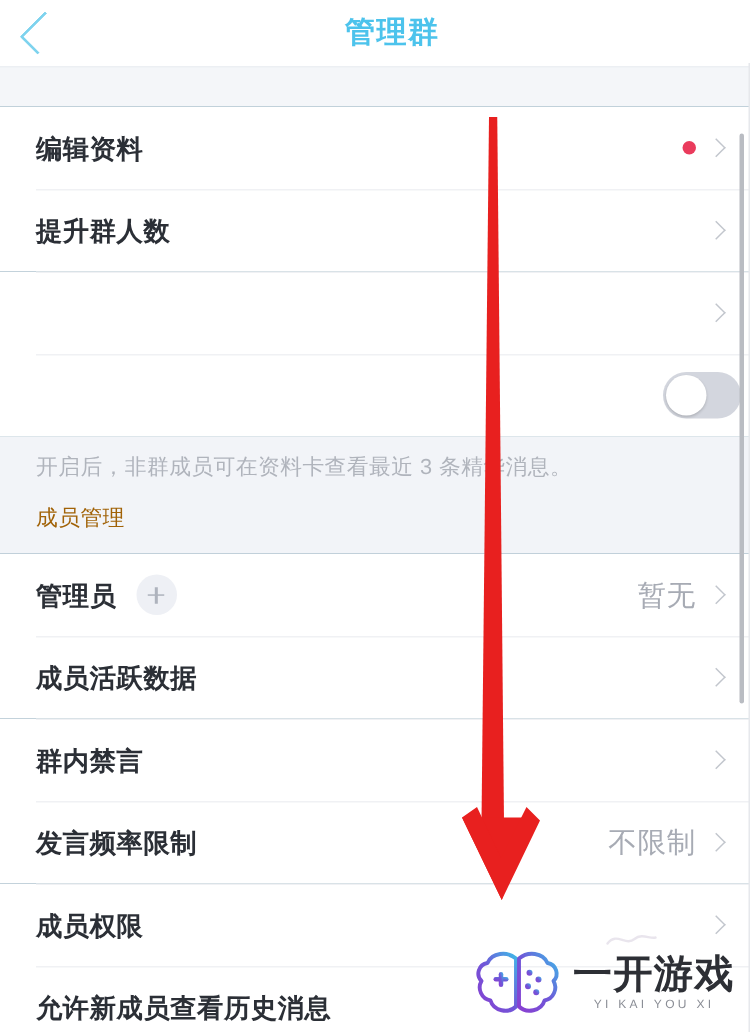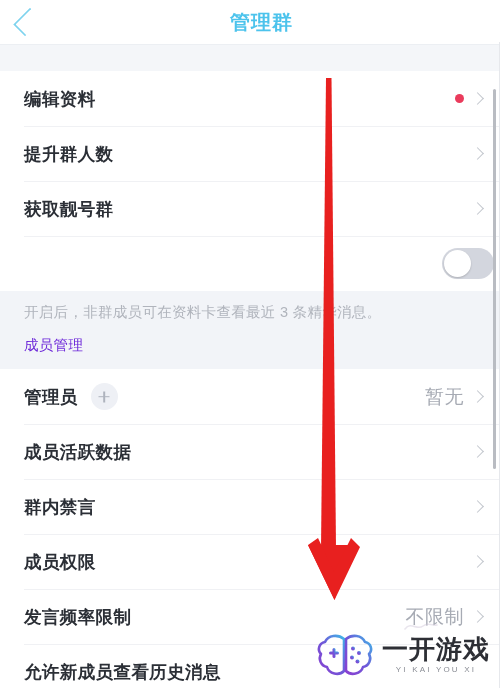--- a/index.html
+++ b/index.html
@@ -184,21 +184,21 @@
   }
   .hint {
     font-size: 14.5px;
     color: #b0b4bc;
     padding: 13px 18px 10px 24px;
     letter-spacing: 0.3px;
     line-height: 1.2;
   }
   .section-header {
     font-size: 14.5px;
-    color: #6d28d9;
+    color: #a16207;
     padding: 5px 18px 14px 24px;
     letter-spacing: 0.3px;
   }
 
   
   .scrollbar-track {
     position: absolute;
     right: 4px;
     top: 45px;
     width: 3px;
@@ -295,21 +295,20 @@
       </div>
 
       <div class="row">
         <span class="row-label">提升群人数</span>
         <span class="row-right">
           <span class="chev"></span>
         </span>
       </div>
 
       <div class="row">
-        <span class="row-label">获取靓号群</span>
         <span class="row-right">
           <span class="chev"></span>
         </span>
       </div>
 
       <div class="row">
         <span class="row-right">
           <span class="toggle">
             <span class="knob"></span>
           </span>
@@ -342,30 +341,30 @@
       </div>
 
       <div class="row">
         <span class="row-label">群内禁言</span>
         <span class="row-right">
           <span class="chev"></span>
         </span>
       </div>
 
       <div class="row">
+        <span class="row-label">发言频率限制</span>
+        <span class="row-right">
+          <span class="row-value">不限制</span>
+          <span class="chev"></span>
+        </span>
+      </div>
+
+      <div class="row">
         <span class="row-label">成员权限</span>
         <span class="row-right">
-          <span class="chev"></span>
-        </span>
-      </div>
-
-      <div class="row">
-        <span class="row-label">发言频率限制</span>
-        <span class="row-right">
-          <span class="row-value">不限制</span>
           <span class="chev"></span>
         </span>
       </div>
 
       <div class="row">
         <span class="row-label">允许新成员查看历史消息</span>
       </div>
 
     </div>
 

